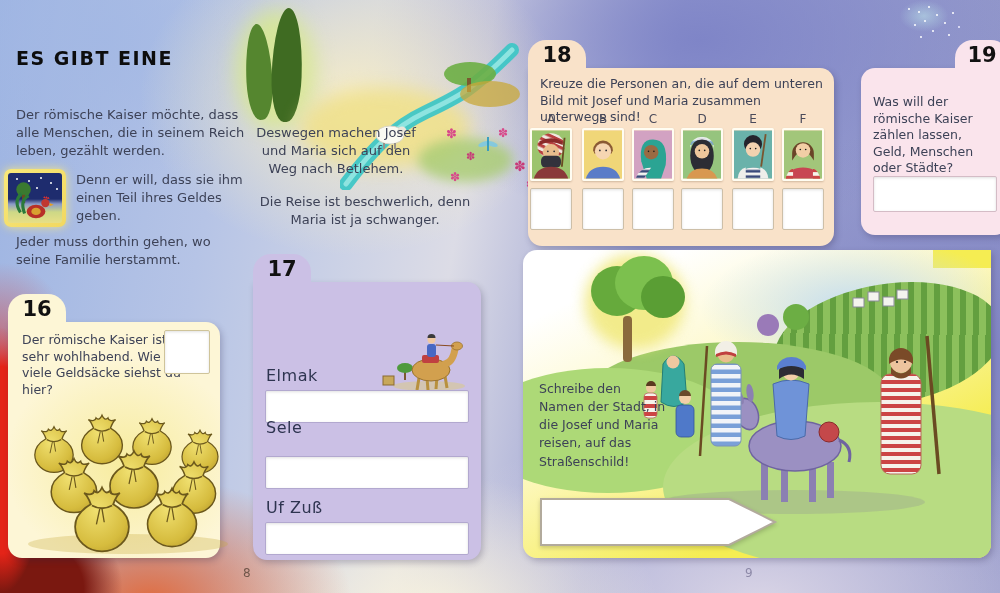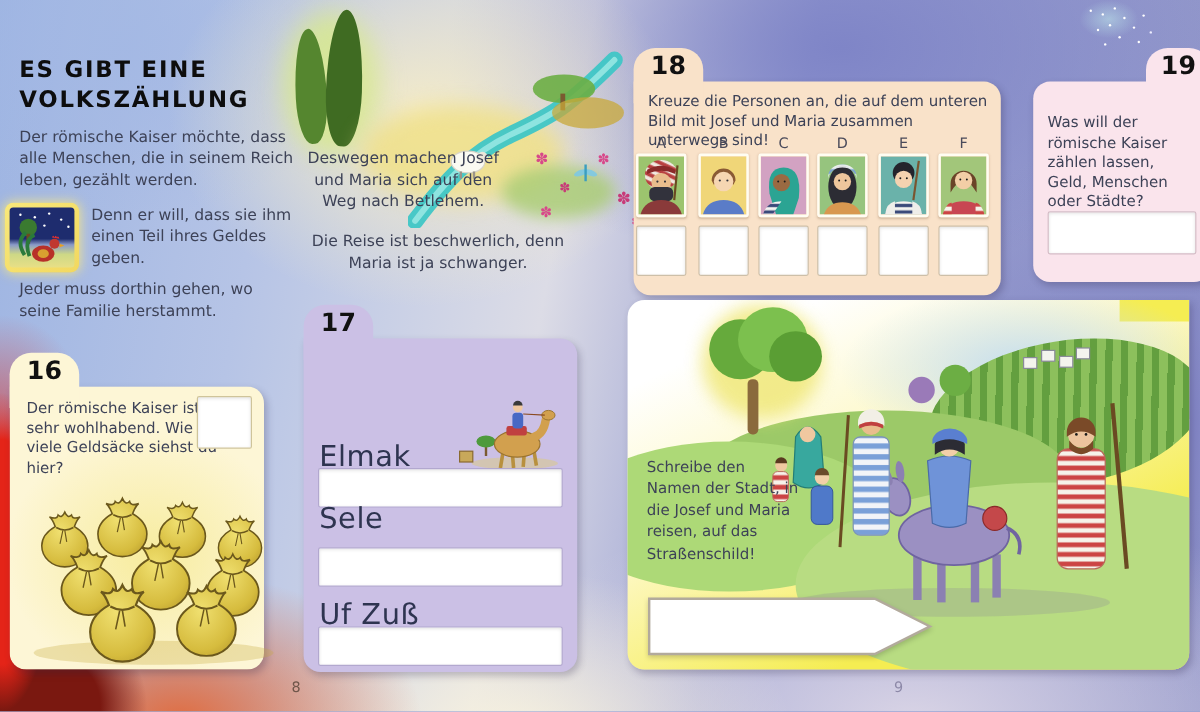--- a/index.html
+++ b/index.html
@@ -59,21 +59,21 @@
   .box16{left:8px;top:322px;width:212px;height:236px;background:var(--c-box16,#fdf6d6);
          background-image:radial-gradient(160px 140px at 55% 60%, #f7ec9e, rgba(247,236,158,0) 75%);}
   .box16 .tab{background:var(--c-box16,#fdf6d6);}
   .box16 .q{left:14px;top:10px;width:162px;}
   .box16 .answer-box{right:10px;top:8px;width:46px;height:44px;border-color:#cfc49a;}
   .moneybags{position:absolute;left:8px;bottom:2px;width:216px;height:168px;}
 
   .box17{left:253px;top:282px;width:228px;height:278px;background:var(--c-box17,#cbc0e5);}
   .box17 .tab{background:var(--c-box17,#cbc0e5);}
   .box17 .q{left:12px;top:12px;width:202px;}
-  .word-label{position:absolute;left:13px;font-size:24px;color:#2e3450;letter-spacing:.5px;}
+  .word-label{position:absolute;left:13px;font-size:16px;color:#2e3450;letter-spacing:.5px;}
   .word-input{left:12px;width:204px;height:33px;border-color:#b2a8cf;}
   .camel{position:absolute;right:8px;top:46px;width:98px;height:64px;}
 
   .box18{left:528px;top:68px;width:306px;height:178px;background:var(--c-box18,#f9e2c9);}
   .box18 .tab{background:var(--c-box18,#f9e2c9);}
   .box18 .q{left:12px;top:8px;width:284px;}
   .p-col{position:absolute;top:44px;width:42px;}
   .p-letter{font-size:12px;color:#4a4a5a;text-align:center;margin-bottom:2px;}
   .portrait{width:42px;height:53px;border:2px solid #fffdf2;border-radius:2px;display:block;
             box-shadow:0 1px 2px rgba(90,60,30,.25);}
@@ -193,21 +193,20 @@
   <span class="flower" style="left:526px;top:178px;font-size:11px">✽</span>
   <svg class="dragonfly" viewBox="0 0 20 20">
     <ellipse cx="6" cy="10" rx="6" ry="2.4" fill="#7ac8e8" opacity=".85" transform="rotate(-20 6 10)"></ellipse>
     <ellipse cx="14" cy="10" rx="6" ry="2.4" fill="#7ac8e8" opacity=".85" transform="rotate(20 14 10)"></ellipse>
     <line x1="10" y1="3" x2="10" y2="17" stroke="#3a9ec0" stroke-width="2"></line>
   </svg>
   <div class="stars"></div>
 
   <div class="title">
     <div>ES GIBT EINE</div>
-    <div>VOLKSZÄHLUNG</div>
   </div>
 
   <div class="intro-col">
     <p class="p1">Der römische Kaiser möchte, dass alle Menschen, die in seinem Reich leben, gezählt werden.</p>
     <div class="rooster-frame">
       <div class="rooster-inner">
         <div class="stardot"></div>
         <svg viewBox="0 0 52 46" style="position:absolute;inset:0">
           <circle cx="15" cy="16" r="7" fill="#3a7a30"></circle>
           <rect x="13.5" y="21" width="3" height="8" fill="#6a4a22"></rect>

